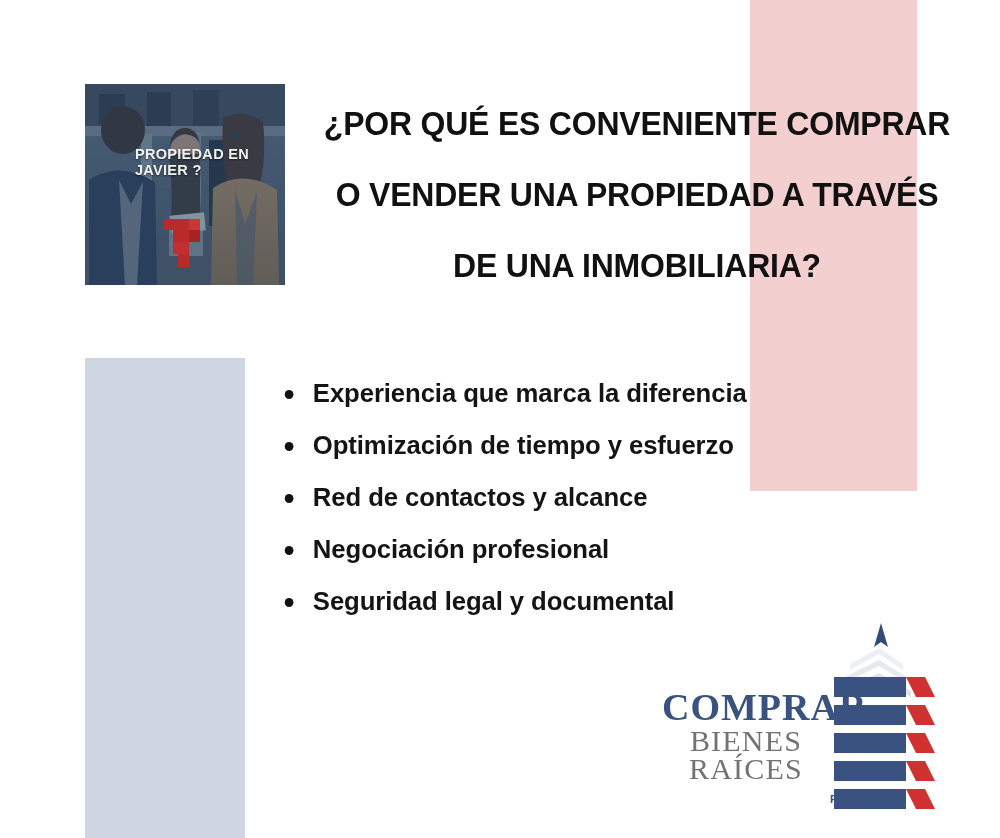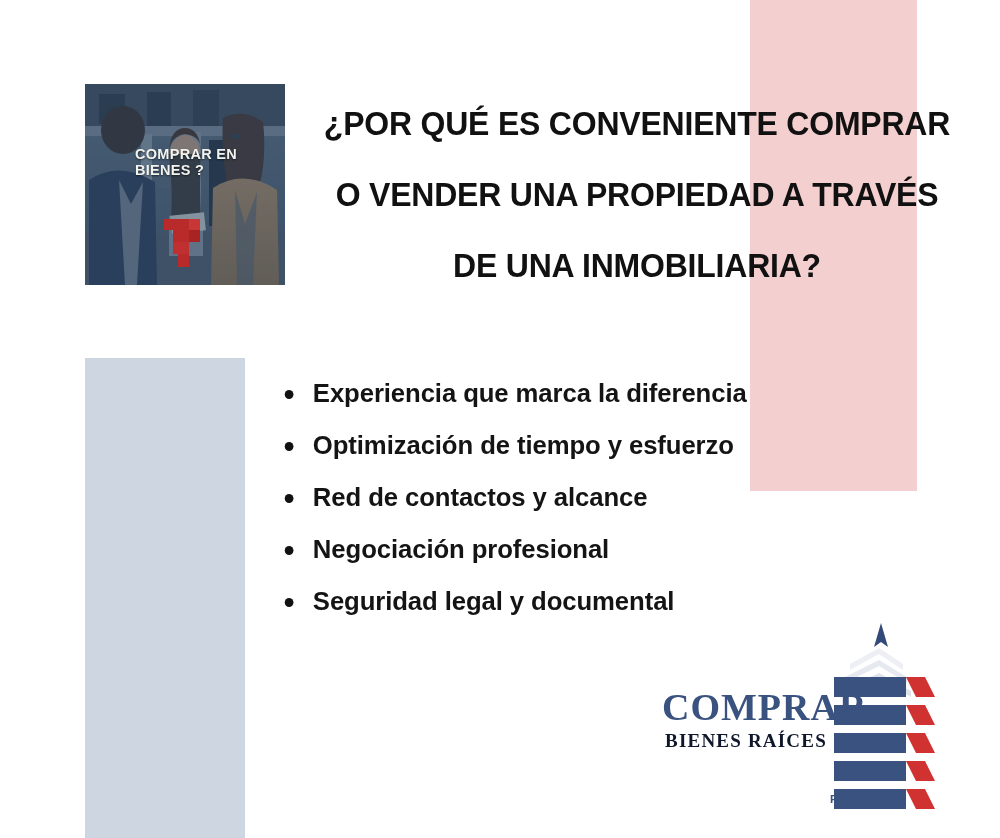--- a/index.html
+++ b/index.html
@@ -154,25 +154,25 @@
   .logo-mozo {
     display: block;
     font-weight: bold;
     font-size: 52px;
     line-height: 54px;
     letter-spacing: 1px;
     color: #3a5280;
   }
   .logo-bienes {
     display: block;
-    font-weight: bold;
-    font-size: 19px;
+    font-weight: normal;
+    font-size: 30px;
     line-height: 28px;
     letter-spacing: 1.2px;
-    color: #0f172a;
+    color: #737373;
   }
   .logo-reg {
     position: absolute;
     left: 168px;
     top: 176px;
     font-family: "Liberation Sans", sans-serif;
     font-weight: bold;
     font-size: 11.5px;
     letter-spacing: 0.6px;
     color: #3a5280;
@@ -239,22 +239,22 @@
       <path d="M138 34 Q158 24 178 38 Q182 72 174 104 L142 100 Q136 66 138 34 Z" fill="#4a3226"></path>
       <path d="M126 201 L128 104 Q158 84 192 106 L194 201 Z" fill="url(#coatG)"></path>
       <path d="M150 106 L160 140 L172 108 L168 201 L152 201 Z" fill="#5e6a78" opacity=".6"></path>
 
       <rect x="146" y="50" width="9" height="5" rx="1.5" fill="#32404f" opacity=".8"></rect>
 
       <rect x="0" y="0" width="200" height="201" fill="#2e4a6b" opacity="0.42"></rect>
       <rect x="0" y="0" width="200" height="201" fill="#1d3147" opacity="0.16"></rect>
     </svg>
     <div class="photo-caption">
-      <span>COMPRAR EN</span><br>
-      <span>BIENES ?</span>
+      <span>PROPIEDAD EN</span><br>
+      <span>JAVIER ?</span>
     </div>
     <svg class="photo-mark" viewBox="0 0 36 48">
       <rect x="0" y="0" width="25" height="11" fill="#b92b2b"></rect>
       <rect x="25" y="0" width="11" height="11" fill="#c93636"></rect>
       <rect x="9" y="11" width="16" height="12" fill="#b92b2b"></rect>
       <rect x="25" y="11" width="11" height="12" fill="#a82424"></rect>
       <rect x="9" y="23" width="16" height="12" fill="#c03030"></rect>
       <rect x="14" y="35" width="11" height="13" fill="#b92b2b"></rect>
     </svg>
   </div>

